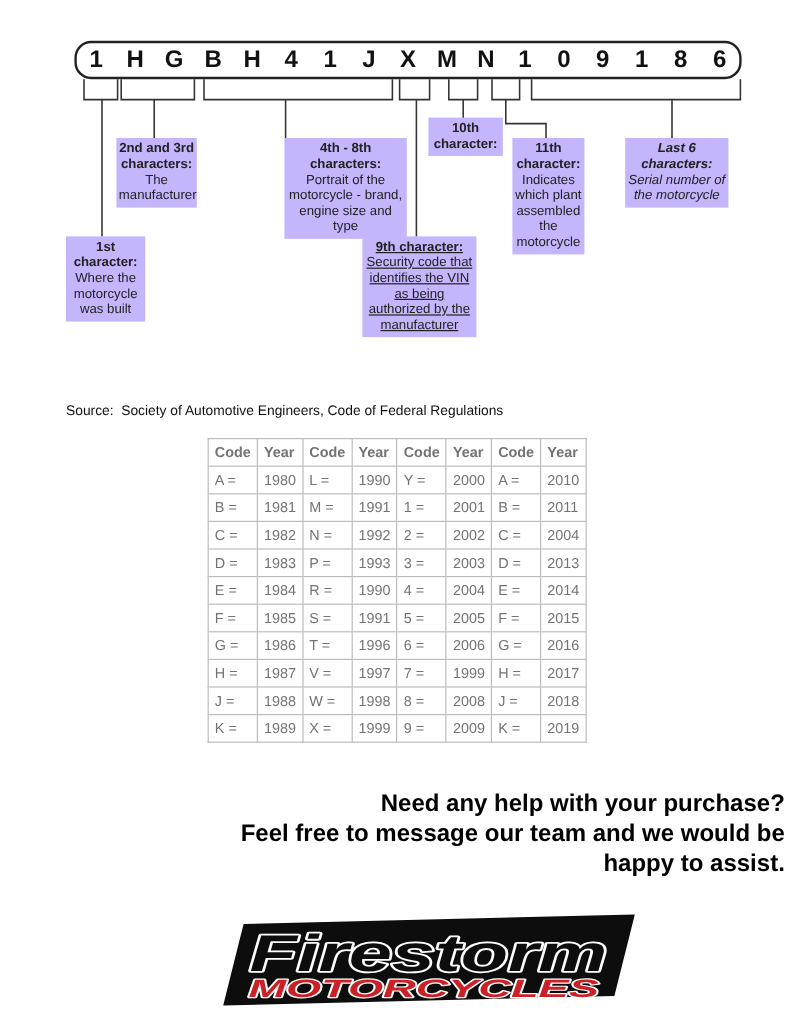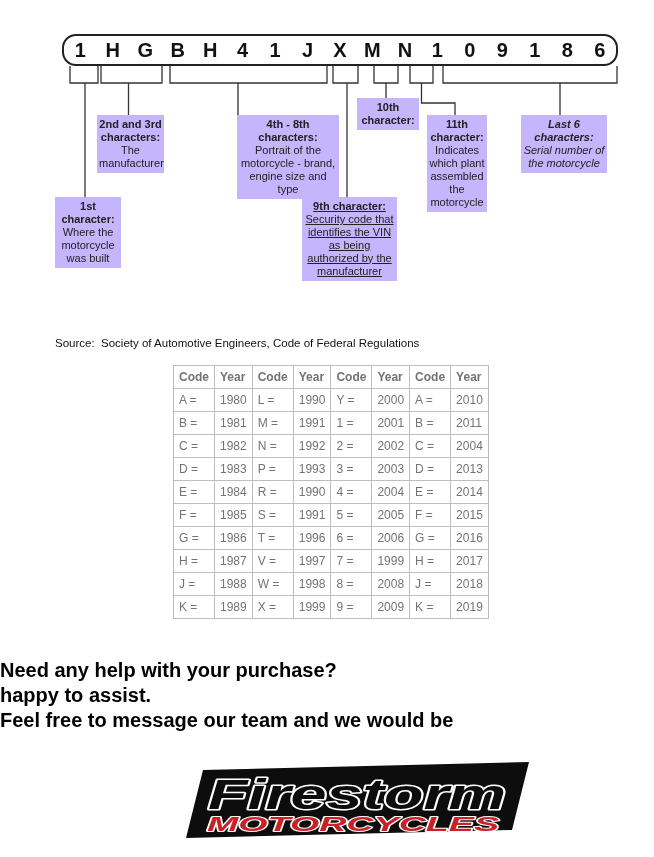--- a/index.html
+++ b/index.html
@@ -40,21 +40,21 @@
   }
   .year-table th,.year-table td{
     border:1px solid #bdbdbd;padding:4px 5px;text-align:left;white-space:nowrap;
     background:#fff;
   }
   .year-table th{font-weight:bold;}
   .year-table th:nth-child(odd),.year-table td:nth-child(odd){width:30px;}
   .year-table th:nth-child(even),.year-table td:nth-child(even){width:26px;}
   
   .help-message{
-    position:absolute;left:0;top:658px;width:654px;text-align:left;
+    position:absolute;left:0;top:658px;width:654px;text-align:right;
     font-weight:bold;font-size:20px;line-height:25px;color:#000;
   }
   
   .logo{position:absolute;left:157px;top:756px;width:380px;height:96px;}
 </style>
 </head>
 <body>
 
 <div class="screen">
 
@@ -241,22 +241,22 @@
           <td>9 =</td>
           <td>2009</td>
           <td>K =</td>
           <td>2019</td>
         </tr>
       </tbody>
   </table>
 
   <div class="help-message">
     <div>Need any help with your purchase?</div>
+    <div>Feel free to message our team and we would be</div>
     <div>happy to assist.</div>
-    <div>Feel free to message our team and we would be</div>
   </div>
 
   <div class="logo">
     <svg width="380" height="96" viewBox="0 0 380 96">
       <path d="M46 14 L372 6 L355 74 L29 82 Z" fill="#0d0d0d"></path>
       <text x="200" y="53" text-anchor="middle" textLength="298" lengthAdjust="spacingAndGlyphs" font-family="Liberation Sans, sans-serif" font-style="italic" font-weight="bold" font-size="43" fill="#0d0d0d" stroke="#ffffff" stroke-width="3" paint-order="stroke" stroke-linejoin="round">Firestorm</text>
       <text x="196" y="75" text-anchor="middle" textLength="292" lengthAdjust="spacingAndGlyphs" font-family="Liberation Sans, sans-serif" font-style="italic" font-weight="bold" font-size="21" fill="#cc2027" stroke="#ffffff" stroke-width="2" paint-order="stroke" stroke-linejoin="round">MOTORCYCLES</text>
     </svg>
   </div>
 

